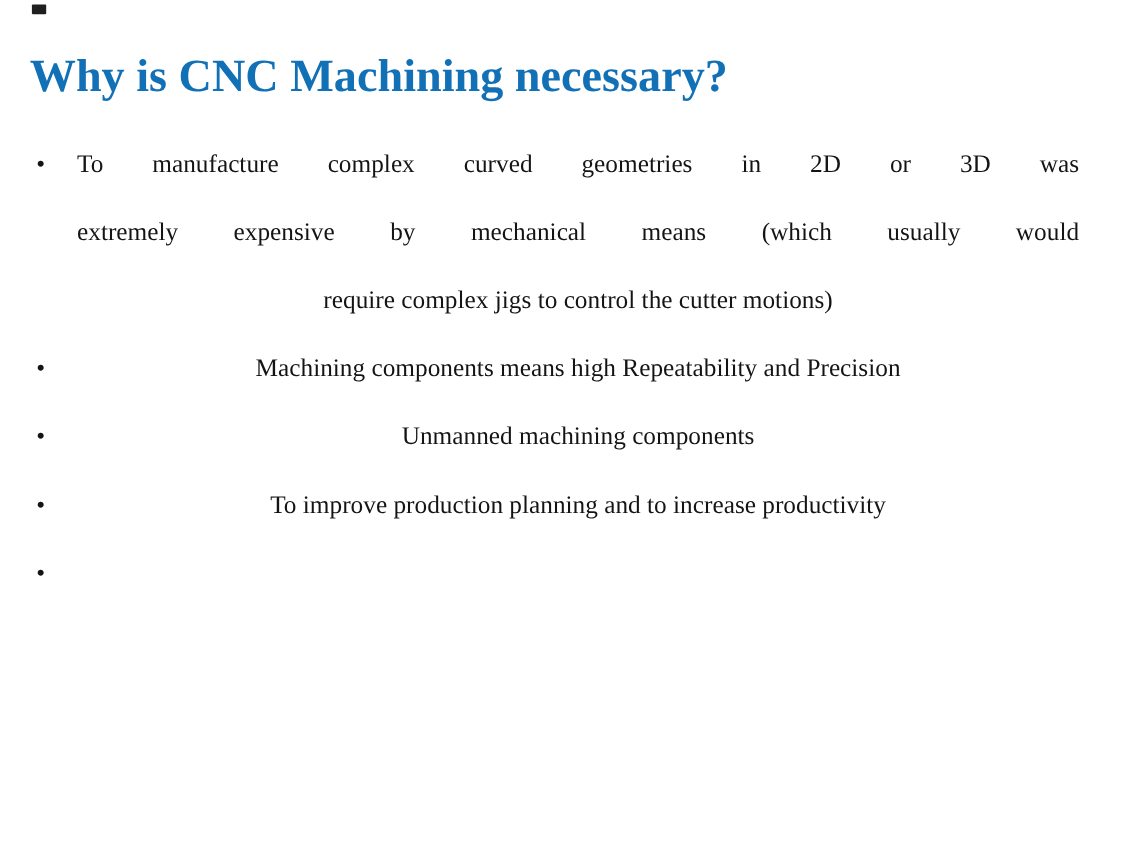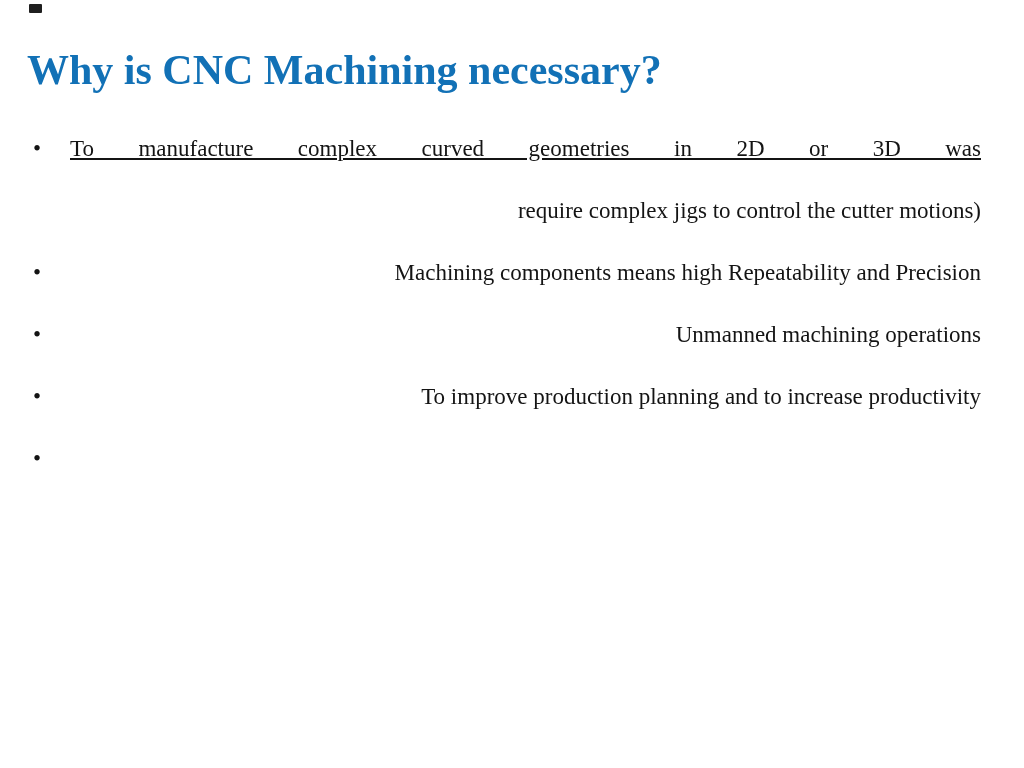--- a/index.html
+++ b/index.html
@@ -51,27 +51,26 @@
     flex: 0 0 40px;
     width: 40px;
     padding-left: 3px;
     box-sizing: border-box;
   }
   .lines {
     flex: 1 1 auto;
     min-width: 0;
   }
   .line {
-    text-align: right;
+    text-align: center;
   }
   .line.jl {
     text-align: justify;
     text-align-last: justify;
     text-justify: inter-word;
-    text-decoration: underline;
   }
   .page-number {
     position: absolute;
     top: 720px;
     right: 61px;
     font-family: "Liberation Sans", sans-serif;
     font-size: 19px;
     line-height: 22px;
     color: #666666;
   }
@@ -84,35 +83,36 @@
   <div class="corner-mark"></div>
 
   <h1 class="title">Why is CNC Machining necessary?</h1>
 
   <div class="content">
 
     <div class="bullet">
       <span class="marker">•</span>
       <div class="lines">
         <div class="line jl">To manufacture complex curved geometries in 2D or 3D was</div>
+        <div class="line jl">extremely expensive by mechanical means (which usually would</div>
         <div class="line">require complex jigs to control the cutter motions)</div>
       </div>
     </div>
 
     <div class="bullet">
       <span class="marker">•</span>
       <div class="lines">
         <div class="line">Machining components means high Repeatability and Precision</div>
       </div>
     </div>
 
     <div class="bullet">
       <span class="marker">•</span>
       <div class="lines">
-        <div class="line">Unmanned machining operations</div>
+        <div class="line">Unmanned machining components</div>
       </div>
     </div>
 
     <div class="bullet">
       <span class="marker">•</span>
       <div class="lines">
         <div class="line">To improve production planning and to increase productivity</div>
       </div>
     </div>
 

